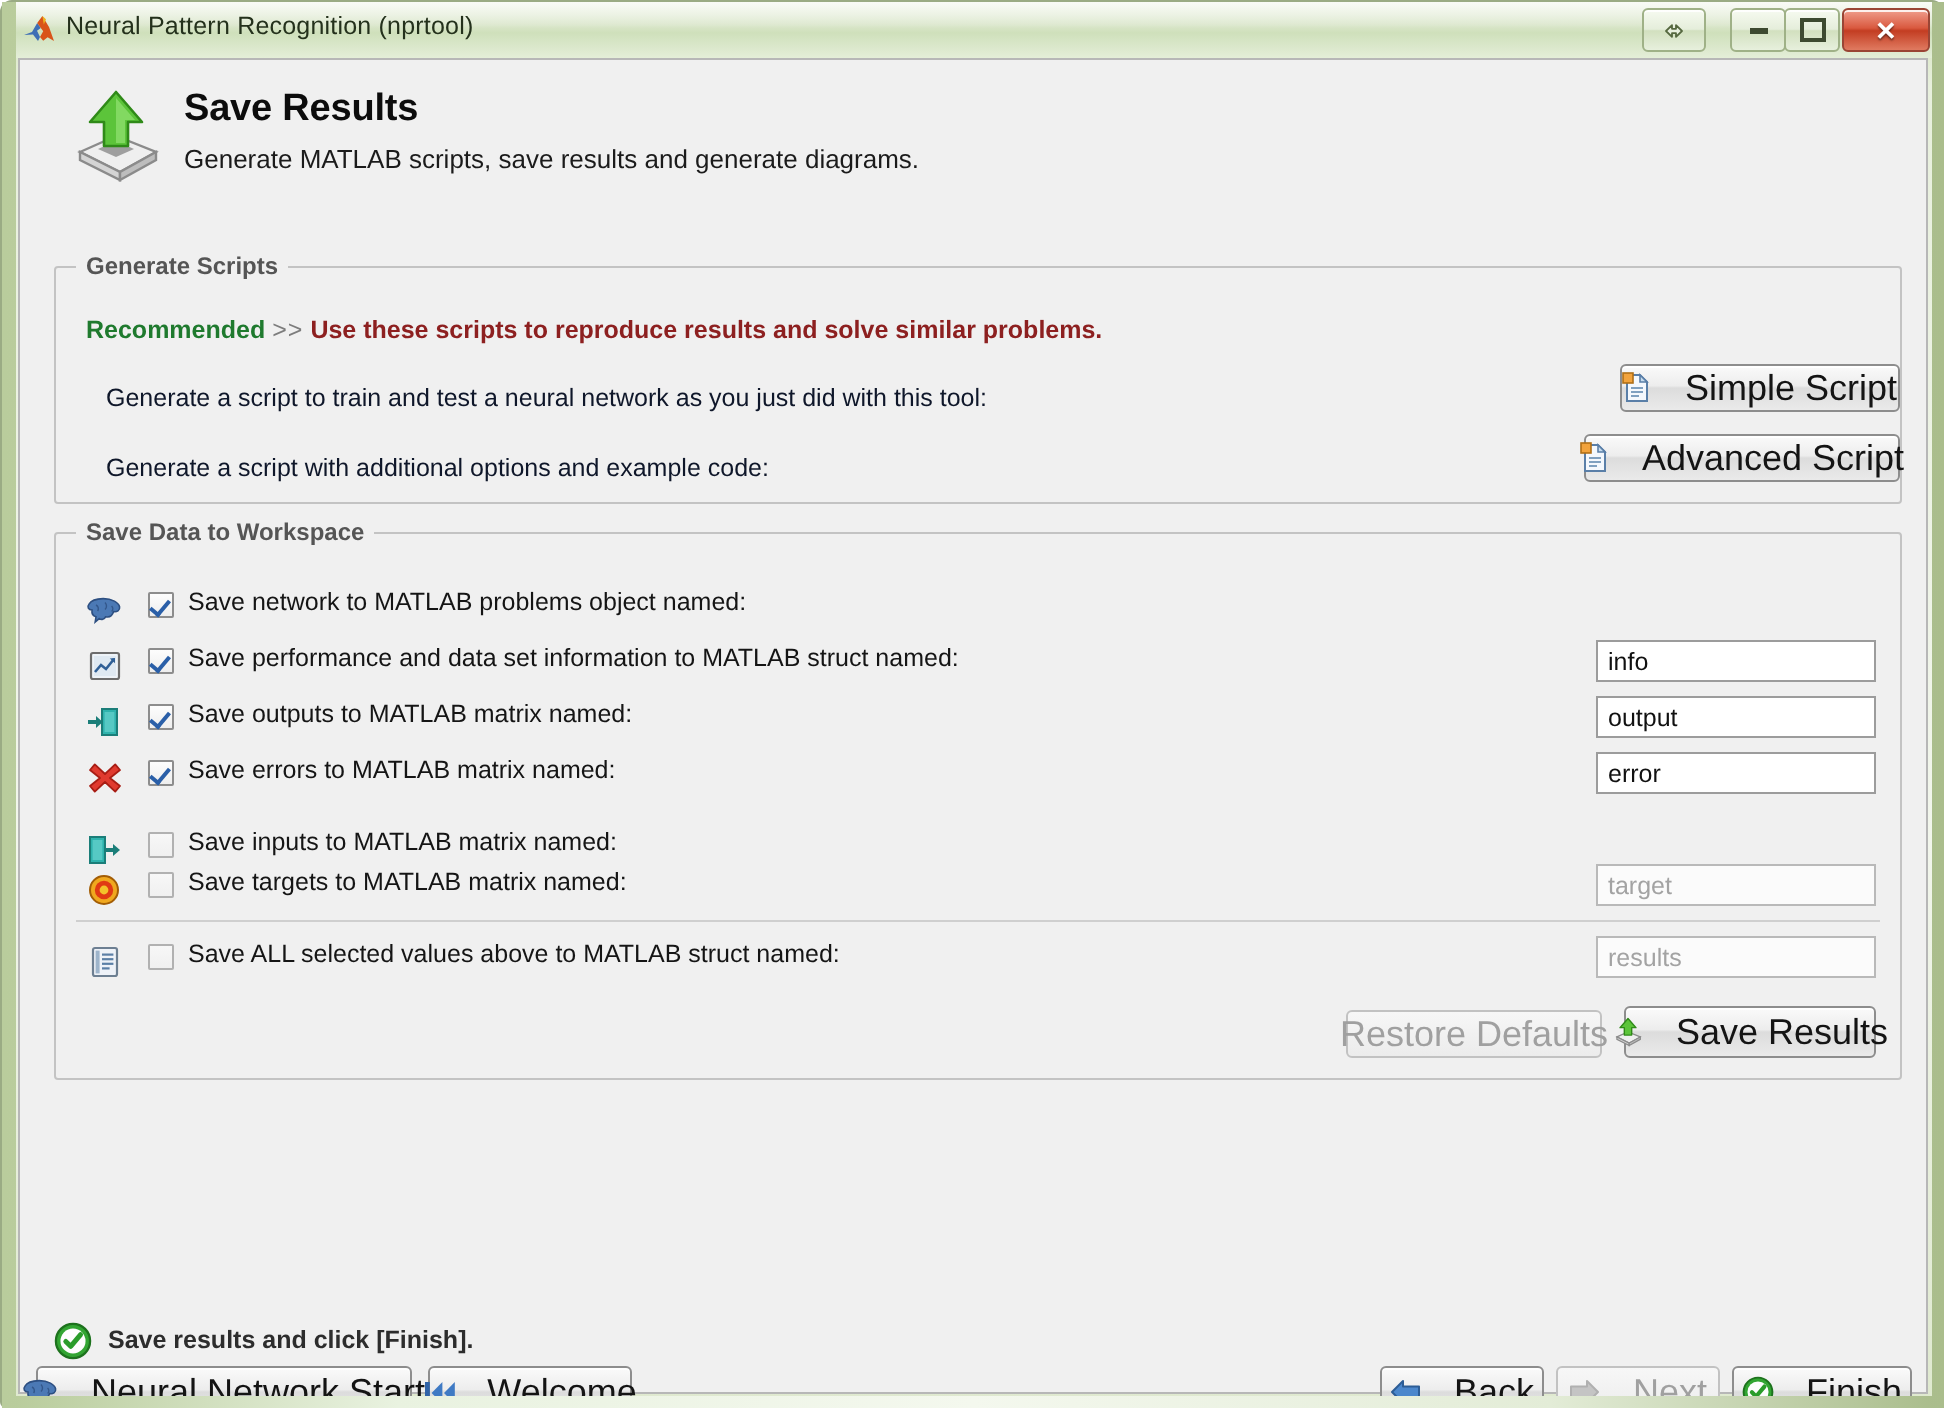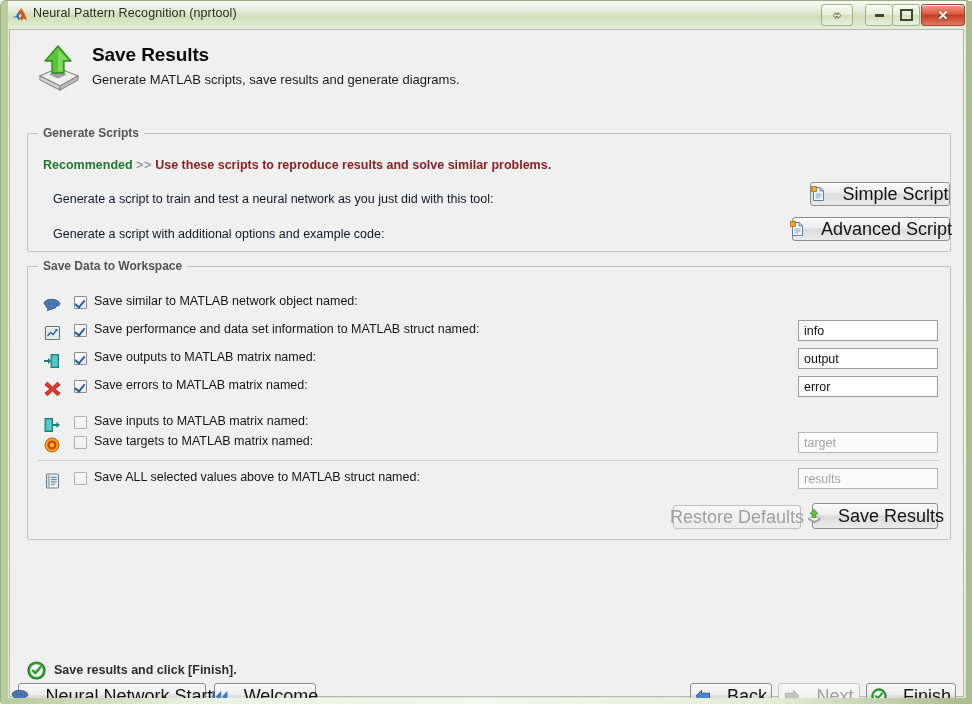--- a/index.html
+++ b/index.html
@@ -352,21 +352,21 @@
           <svg width="18" height="14" viewBox="0 0 18 14">
             <path d="M3 7c-1.8 0-2.6-1.6-1.5-2.9C2.3 2.6 5 1.3 8.6 1.3c4.4 0 7.8 2 8.2 4.2.3 1.8-1.4 2.6-3 2.3-.6 2-2.2 3-4 2.6-.6 1.3-2.1 1.6-3.2.9L4.6 13 5 10.4C3.6 10 2.8 8.6 3 7z" fill="#4b79b5" stroke="#2d4f81" stroke-width=".8"></path>
             <g stroke="#2d4f81" stroke-width=".7" fill="none" opacity=".8">
               <path d="M5 4.5c1.2.6 1.5 2 .8 3"></path>
                 <path d="M9.5 3.2c1 1 1 2.6 0 3.6"></path>
               <path d="M12.8 5c.8.8.8 2 0 2.8"></path>
             </g>
           </svg>
         </div>
         <div class="cb checked"></div>
-        <div class="row-label">Save similar to MATLAB network object named:</div>
+        <div class="row-label">Save network to MATLAB problems object named:</div>
       </div>
 
       <div class="save-row" style="top:52px">
         <div class="row-icon">
           <svg width="17" height="16" viewBox="0 0 17 16">
             <rect x="1.5" y="1.5" width="14" height="13" rx="1" fill="#eef3f8" stroke="#6d6d6d" stroke-width="1.1"></rect>
             <rect x="3" y="3" width="11" height="10" fill="#dfe9f2"></rect>
             <path d="M3.5 11 L6.5 7.5 L9 9.5 L13 4.5" fill="none" stroke="#2f5f96" stroke-width="1.3"></path>
             <path d="M13.5 4 L13.5 6.6 L10.9 4.2 Z" fill="#2f5f96"></path>
           </svg>

